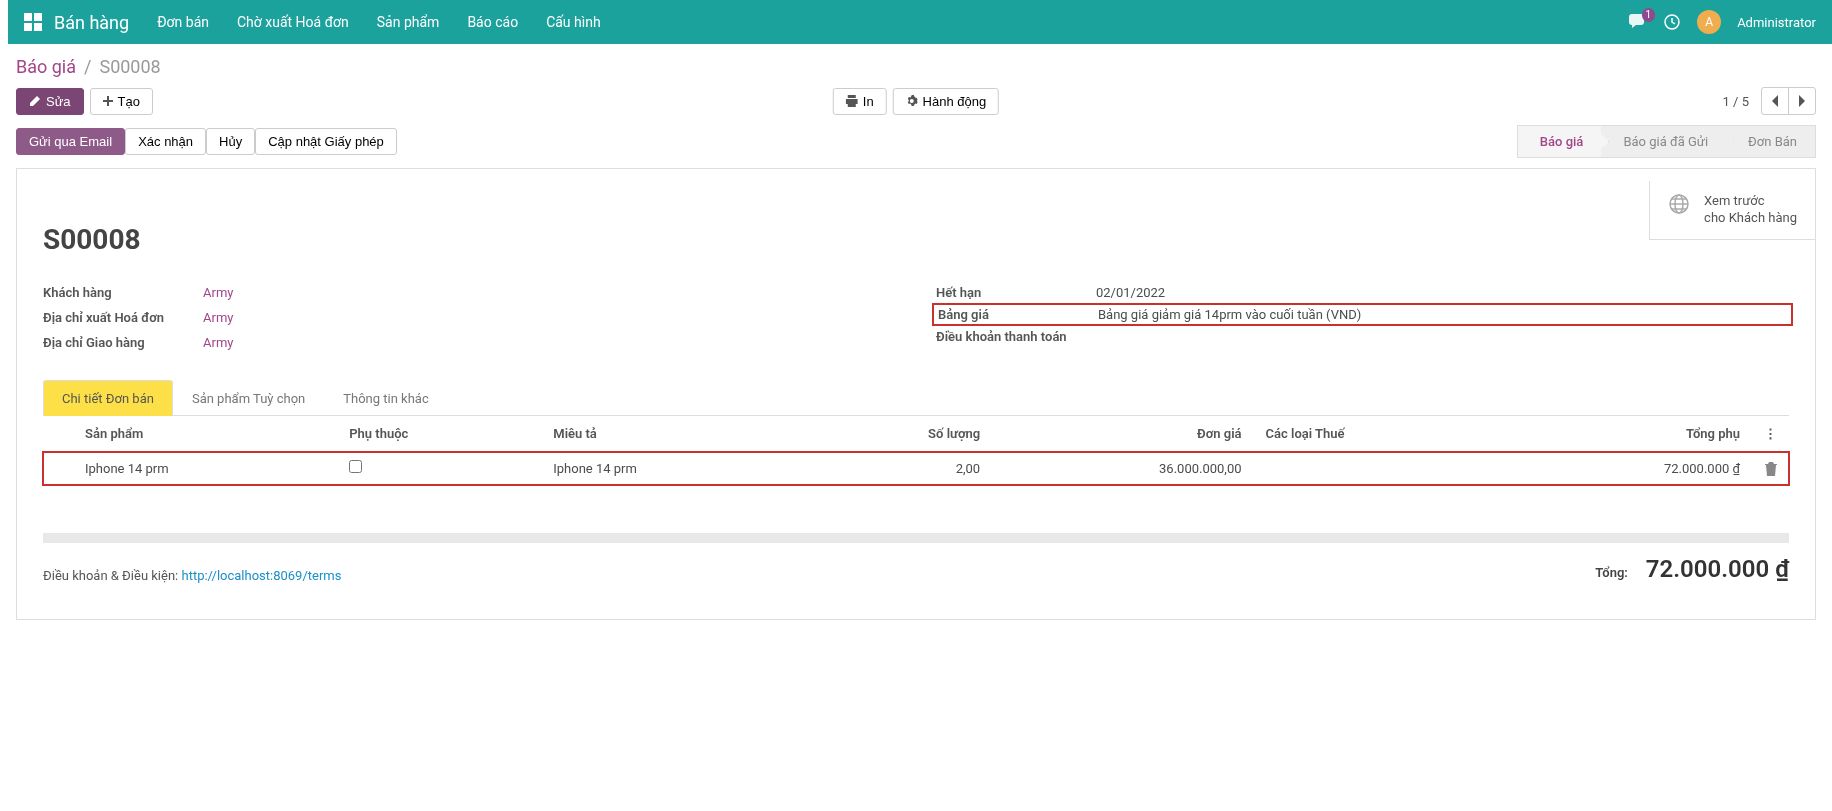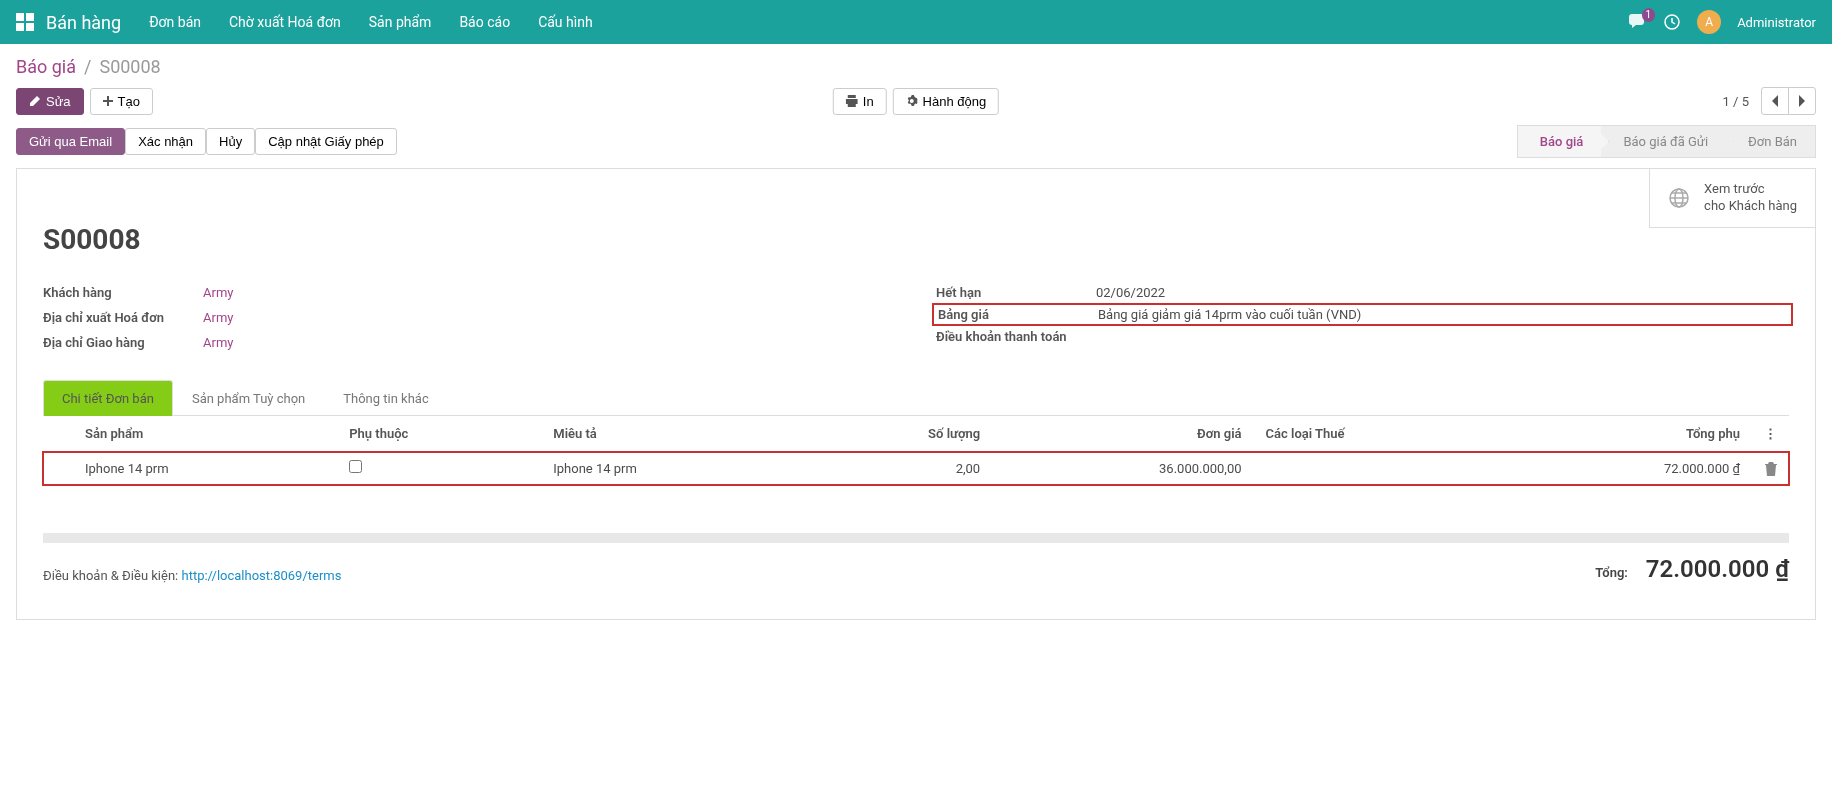--- a/index.html
+++ b/index.html
@@ -1,17 +1,17 @@
 <!DOCTYPE html>
 <html><head>
 <meta charset="utf-8">
 <style>
 * { box-sizing: border-box; margin: 0; padding: 0; }
 body { font-family: -apple-system, BlinkMacSystemFont, "Segoe UI", Roboto, sans-serif; font-size: 13px; color: #4c4c4c; background: #fff; }
-.topbar { background: #1ca29c; color: #fff; height: 44px; display: flex; align-items: center; padding: 0 16px; }
+.topbar { background: #1ca29c; color: #fff; height: 44px; display: flex; align-items: center; padding: 0 16px; margin-left: 8px; }
 .app-icon { display: grid; grid-template-columns: 8px 8px; grid-template-rows: 8px 8px; gap: 2px; margin-right: 12px; cursor: pointer; }
 .app-icon span { background: #fff; }
 .app-title { font-size: 18px; font-weight: 400; margin-right: 28px; }
 .topnav { display: flex; gap: 28px; }
 .topnav a { color: #fff; text-decoration: none; font-size: 14px; cursor: pointer; }
 .topbar-right { margin-left: auto; display: flex; align-items: center; gap: 16px; }
 .chat-icon { position: relative; cursor: pointer; }
 .chat-badge { position: absolute; top: -6px; right: -8px; background: #8e4a8e; color: #fff; font-size: 10px; border-radius: 8px; padding: 0 4px; line-height: 14px; }
 .clock-icon { cursor: pointer; }
 .avatar { width: 24px; height: 24px; border-radius: 50%; background: #f0ad4e; color: #fff; display: flex; align-items: center; justify-content: center; font-size: 12px; }
@@ -35,35 +35,35 @@
 .action-row { display: flex; align-items: center; margin-bottom: 10px; }
 .action-buttons { display: flex; }
 .status-chevrons { margin-left: auto; display: flex; }
 .chevron-step { position: relative; padding: 8px 18px 8px 22px; background: #eee; color: #888; font-size: 13px; border-top: 1px solid #ddd; border-bottom: 1px solid #ddd; }
 .chevron-step.active { background: #f5f5f5; color: #a24689; font-weight: 500; }
 .chevron-step:first-child { border-left: 1px solid #ddd; }
 .chevron-step:last-child { border-right: 1px solid #ddd; }
 .chevron-step::after { content: ""; position: absolute; right: -8px; top: 0; bottom: 0; width: 16px; background: inherit; clip-path: polygon(0 0, 100% 50%, 0 100%); z-index: 1; border-right: 1px solid #ddd; }
 .chevron-step:last-child::after { display: none; }
 .form-sheet { border: 1px solid #ddd; margin: 0 0 0 0; background: #fff; position: relative; }
-.preview-box { position: absolute; top: 0; right: 0; border-left: 1px solid #ddd; border-bottom: 1px solid #ddd; padding: 12px 18px; display: flex; align-items: center; gap: 14px; cursor: pointer; }
+.preview-box { position: absolute; top: 12px; right: 0; border-left: 1px solid #ddd; border-bottom: 1px solid #ddd; padding: 12px 18px; display: flex; align-items: flex-start; gap: 14px; cursor: pointer; }
 .globe-icon { color: #aaa; }
 .preview-text { font-size: 13px; color: #555; line-height: 1.3; }
 .sheet-inner { padding: 24px 26px; }
 .order-title { font-size: 28px; color: #444; margin-bottom: 24px; margin-top: 30px; }
 .fields-grid { display: grid; grid-template-columns: 1fr 1fr; gap: 0 40px; margin-bottom: 24px; }
 .field-col { }
 .field-row { display: flex; padding: 5px 0; }
 .field-label { width: 160px; color: #555; font-weight: 600; font-size: 13px; }
 .field-value { flex: 1; font-size: 13px; }
 .field-value.link { color: #a24689; cursor: pointer; }
 .highlight-box { border: 2px solid #c93030; padding: 2px 4px; margin: -2px -4px; }
 .tabs { display: flex; border-bottom: 1px solid #ddd; margin-bottom: 0; }
 .tab { padding: 10px 18px; font-size: 13px; color: #777; cursor: pointer; border: 1px solid transparent; border-bottom: none; position: relative; top: 1px; }
-.tab.active { border-color: #ddd; background: #84cc16; color: #555; border-radius: 3px 3px 0 0; }
+.tab.active { border-color: #ddd; background: #fde047; color: #555; border-radius: 3px 3px 0 0; }
 .line-table { width: 100%; border-collapse: collapse; margin-top: 0; }
 .line-table th { text-align: left; padding: 10px 12px; font-size: 13px; font-weight: 600; color: #555; border-bottom: 1px solid #ddd; }
 .line-table th.num { text-align: right; }
 .line-table td { padding: 8px 12px; font-size: 13px; border-bottom: 1px solid #eee; }
 .line-table td.num { text-align: right; }
 .line-row-highlight { outline: 2px solid #c93030; outline-offset: -1px; }
 .kebab-col { width: 24px; text-align: center; color: #999; cursor: pointer; }
 .trash-col { width: 24px; text-align: center; color: #999; cursor: pointer; }
 .add-links { display: flex; gap: 18px; padding: 8px 12px; }
 .add-links span { color: #777; font-size: 13px; cursor: pointer; }
@@ -210,21 +210,21 @@
             <div class="field-value link">Army</div>
           </div>
           <div class="field-row">
             <div class="field-label">Địa chỉ Giao hàng</div>
             <div class="field-value link">Army</div>
           </div>
         </div>
         <div class="field-col">
           <div class="field-row">
             <div class="field-label">Hết hạn</div>
-            <div class="field-value">02/06/2022</div>
+            <div class="field-value">02/01/2022</div>
           </div>
           <div class="field-row highlight-box">
             <div class="field-label">Bảng giá</div>
             <div class="field-value">Bảng giá giảm giá 14prm vào cuối tuần (VND)</div>
           </div>
           <div class="field-row">
             <div class="field-label">Điều khoản thanh toán</div>
             <div class="field-value"></div>
           </div>
         </div>

